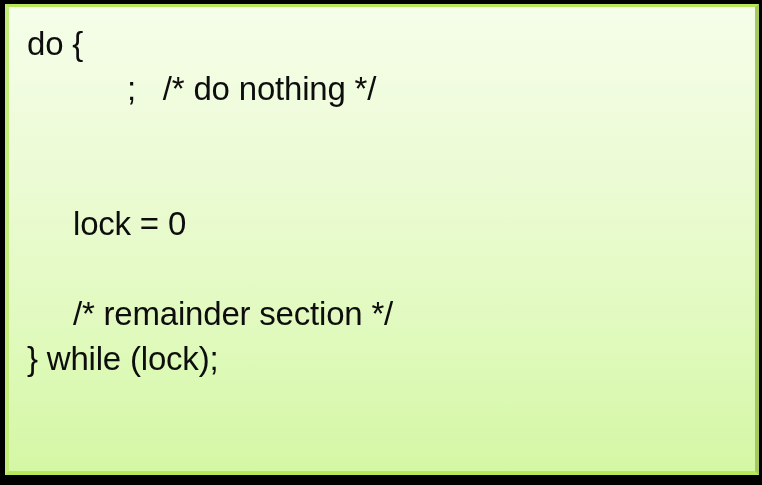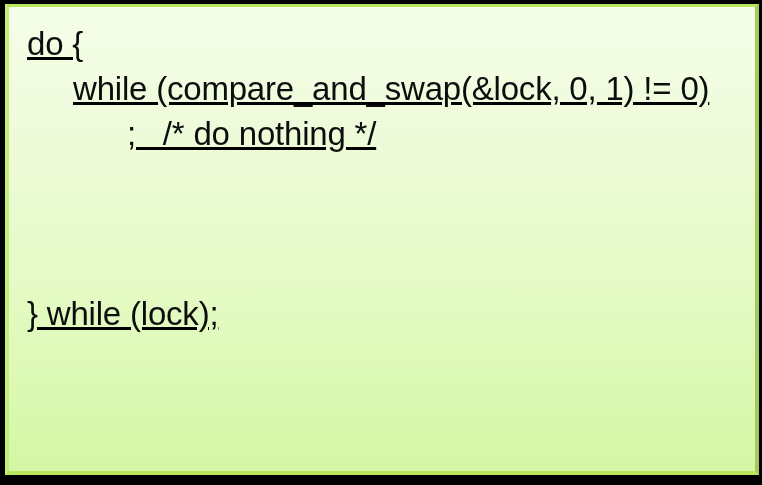--- a/index.html
+++ b/index.html
@@ -18,21 +18,20 @@
   
   #code-frame {
     position: absolute;
     left: 0;
     top: 0;
     width: 762px;
     height: 485px;
     box-sizing: border-box;
     background: #000000;
     padding: 4px 3px 10px 5px;
-    text-decoration: underline;
   }
 
   
   #code-accent-ring {
     width: 100%;
     height: 100%;
     box-sizing: border-box;
     border-top: 3px solid #b9e75a;
     border-right: 4px solid #a6c95e;
     border-bottom: 4px solid #b9e75a;
@@ -65,22 +64,23 @@
   .code-line.blank { height: 45px; }
 </style>
 </head>
 <body>
 
 <div id="code-frame">
   <div id="code-accent-ring">
     <div id="code-body">
 
       <div class="code-line">do {</div>
-      <div class="code-line indent-1">while (compare_and_swap(&amp;lock, 0, 1) != 0)</div>
       <div class="code-line indent-2">;   /* do nothing */</div>
       <div class="code-line blank"></div>
       <div class="code-line blank"></div>
+      <div class="code-line indent-1">lock = 0</div>
       <div class="code-line blank"></div>
+      <div class="code-line indent-1">/* remainder section */</div>
       <div class="code-line">} while (lock);</div>
 
     </div>
   </div>
 </div>
 
 </body></html>

